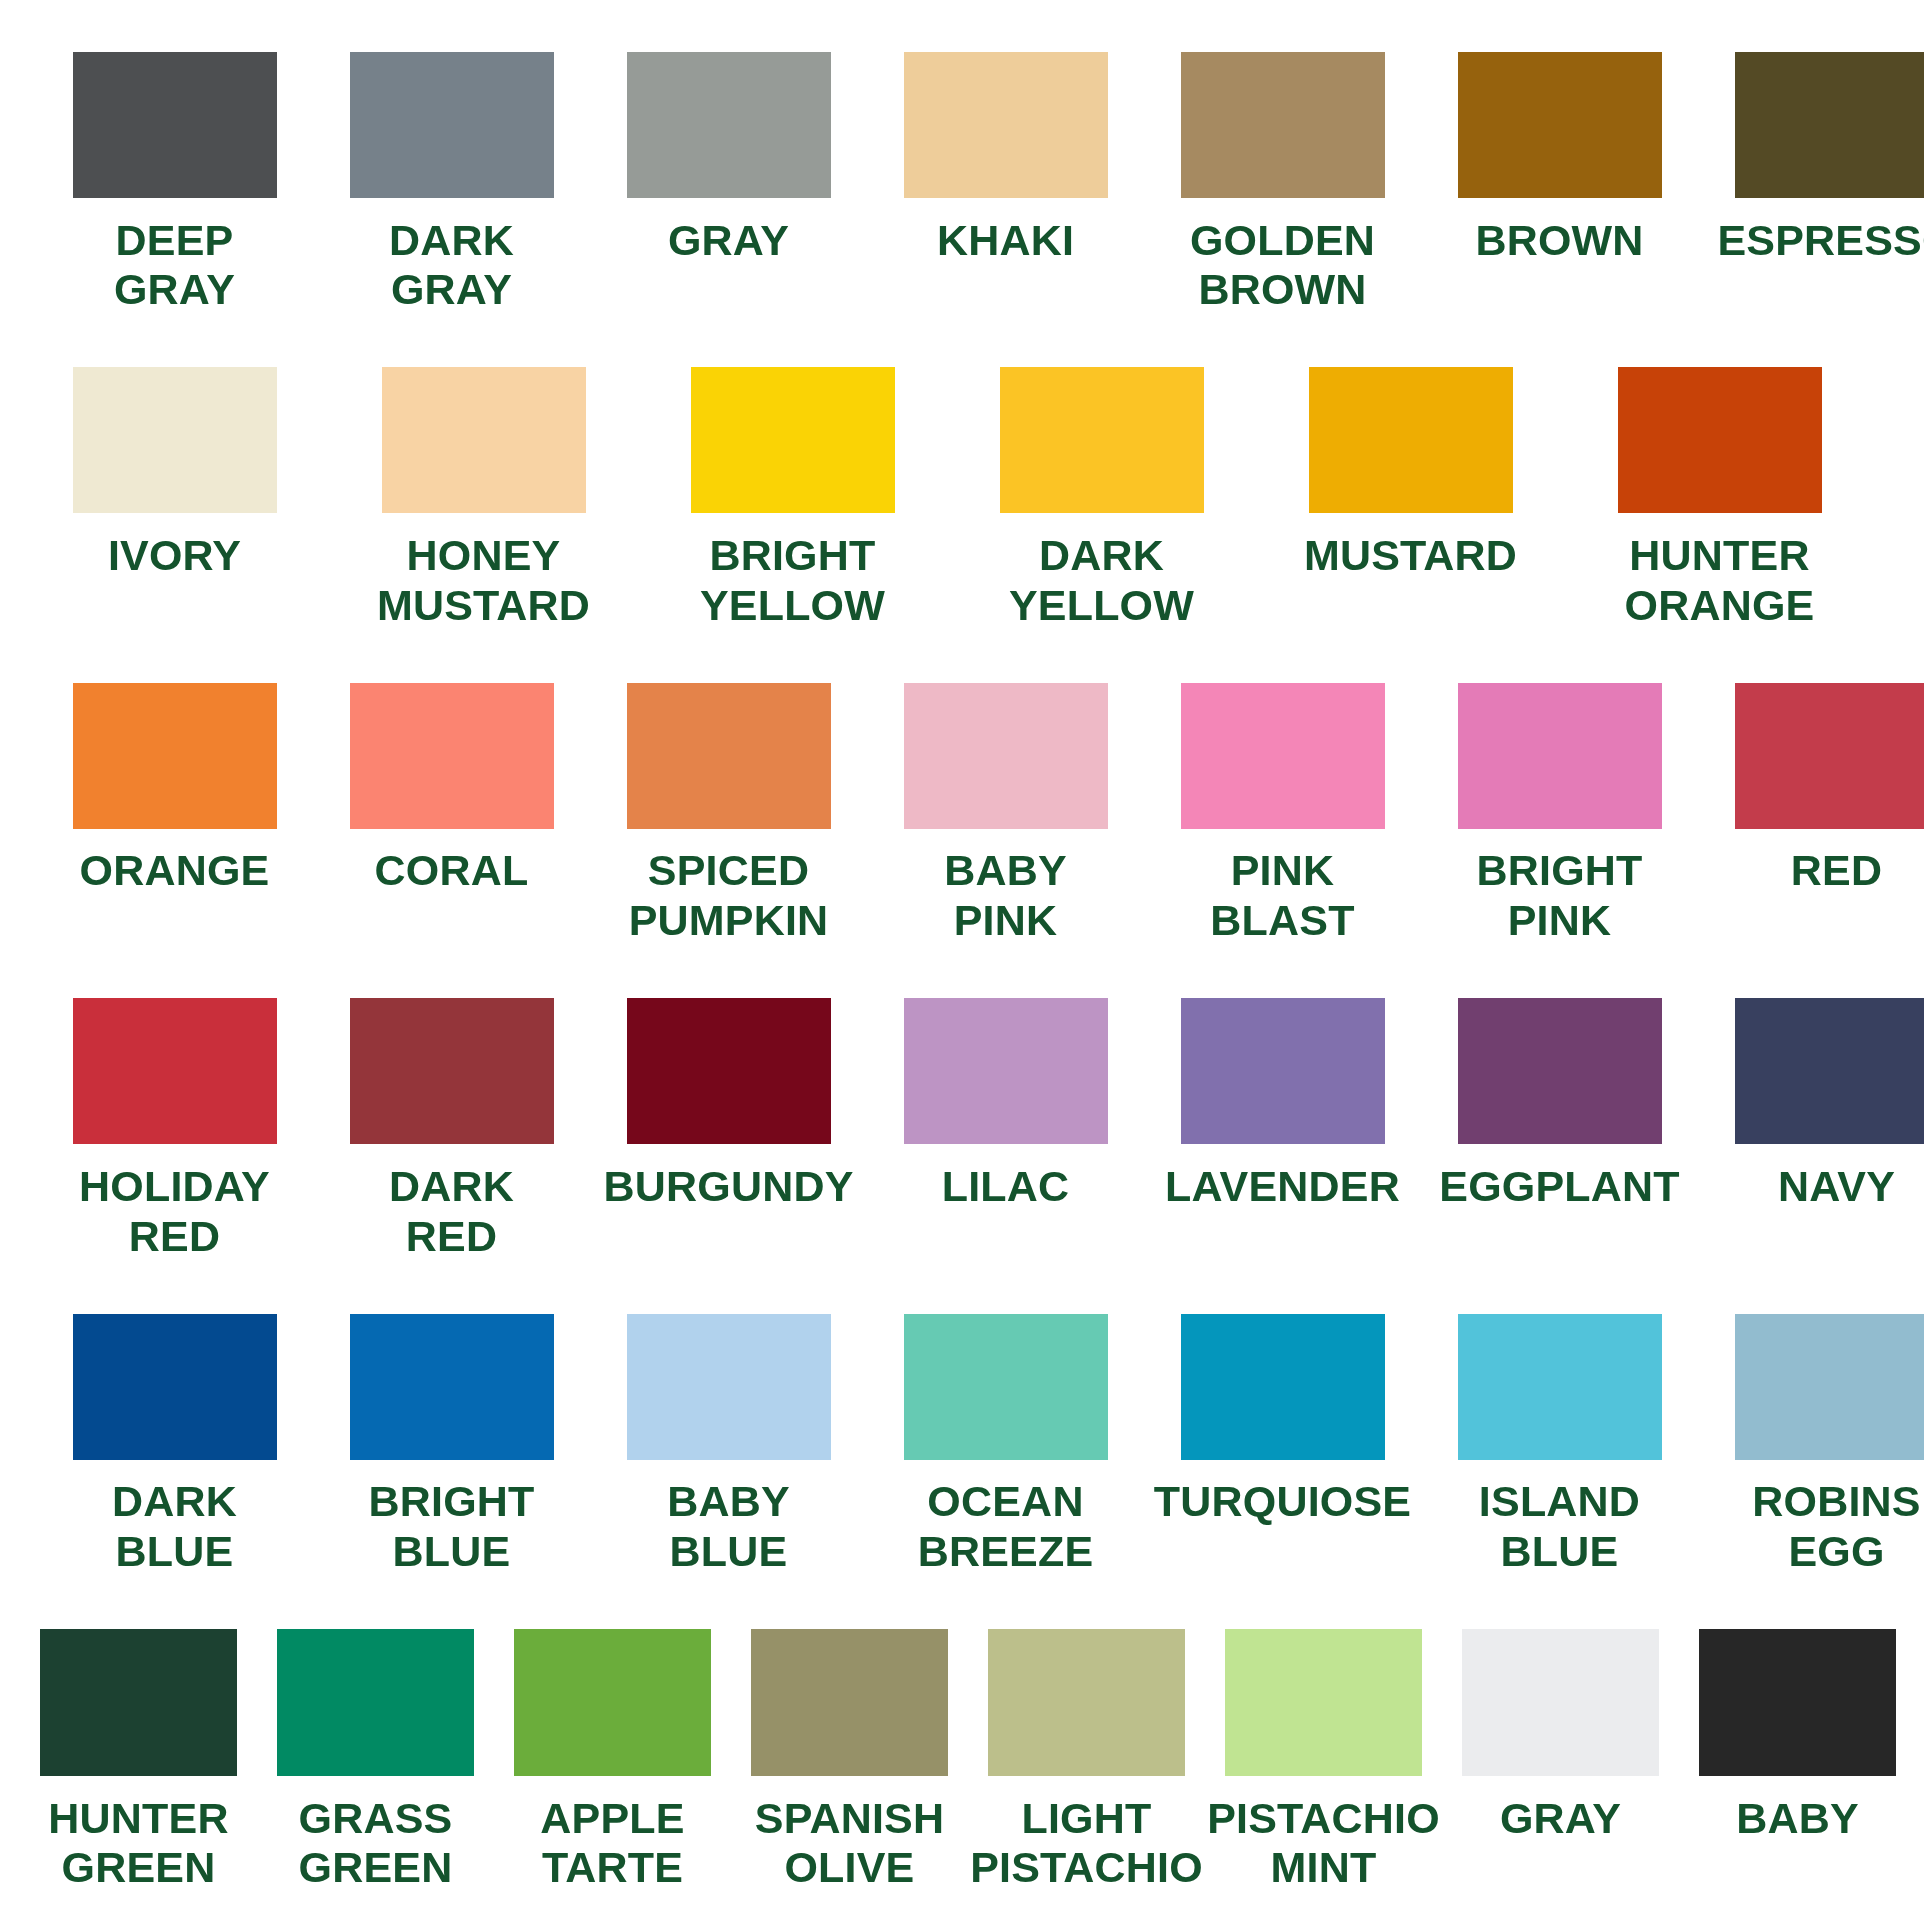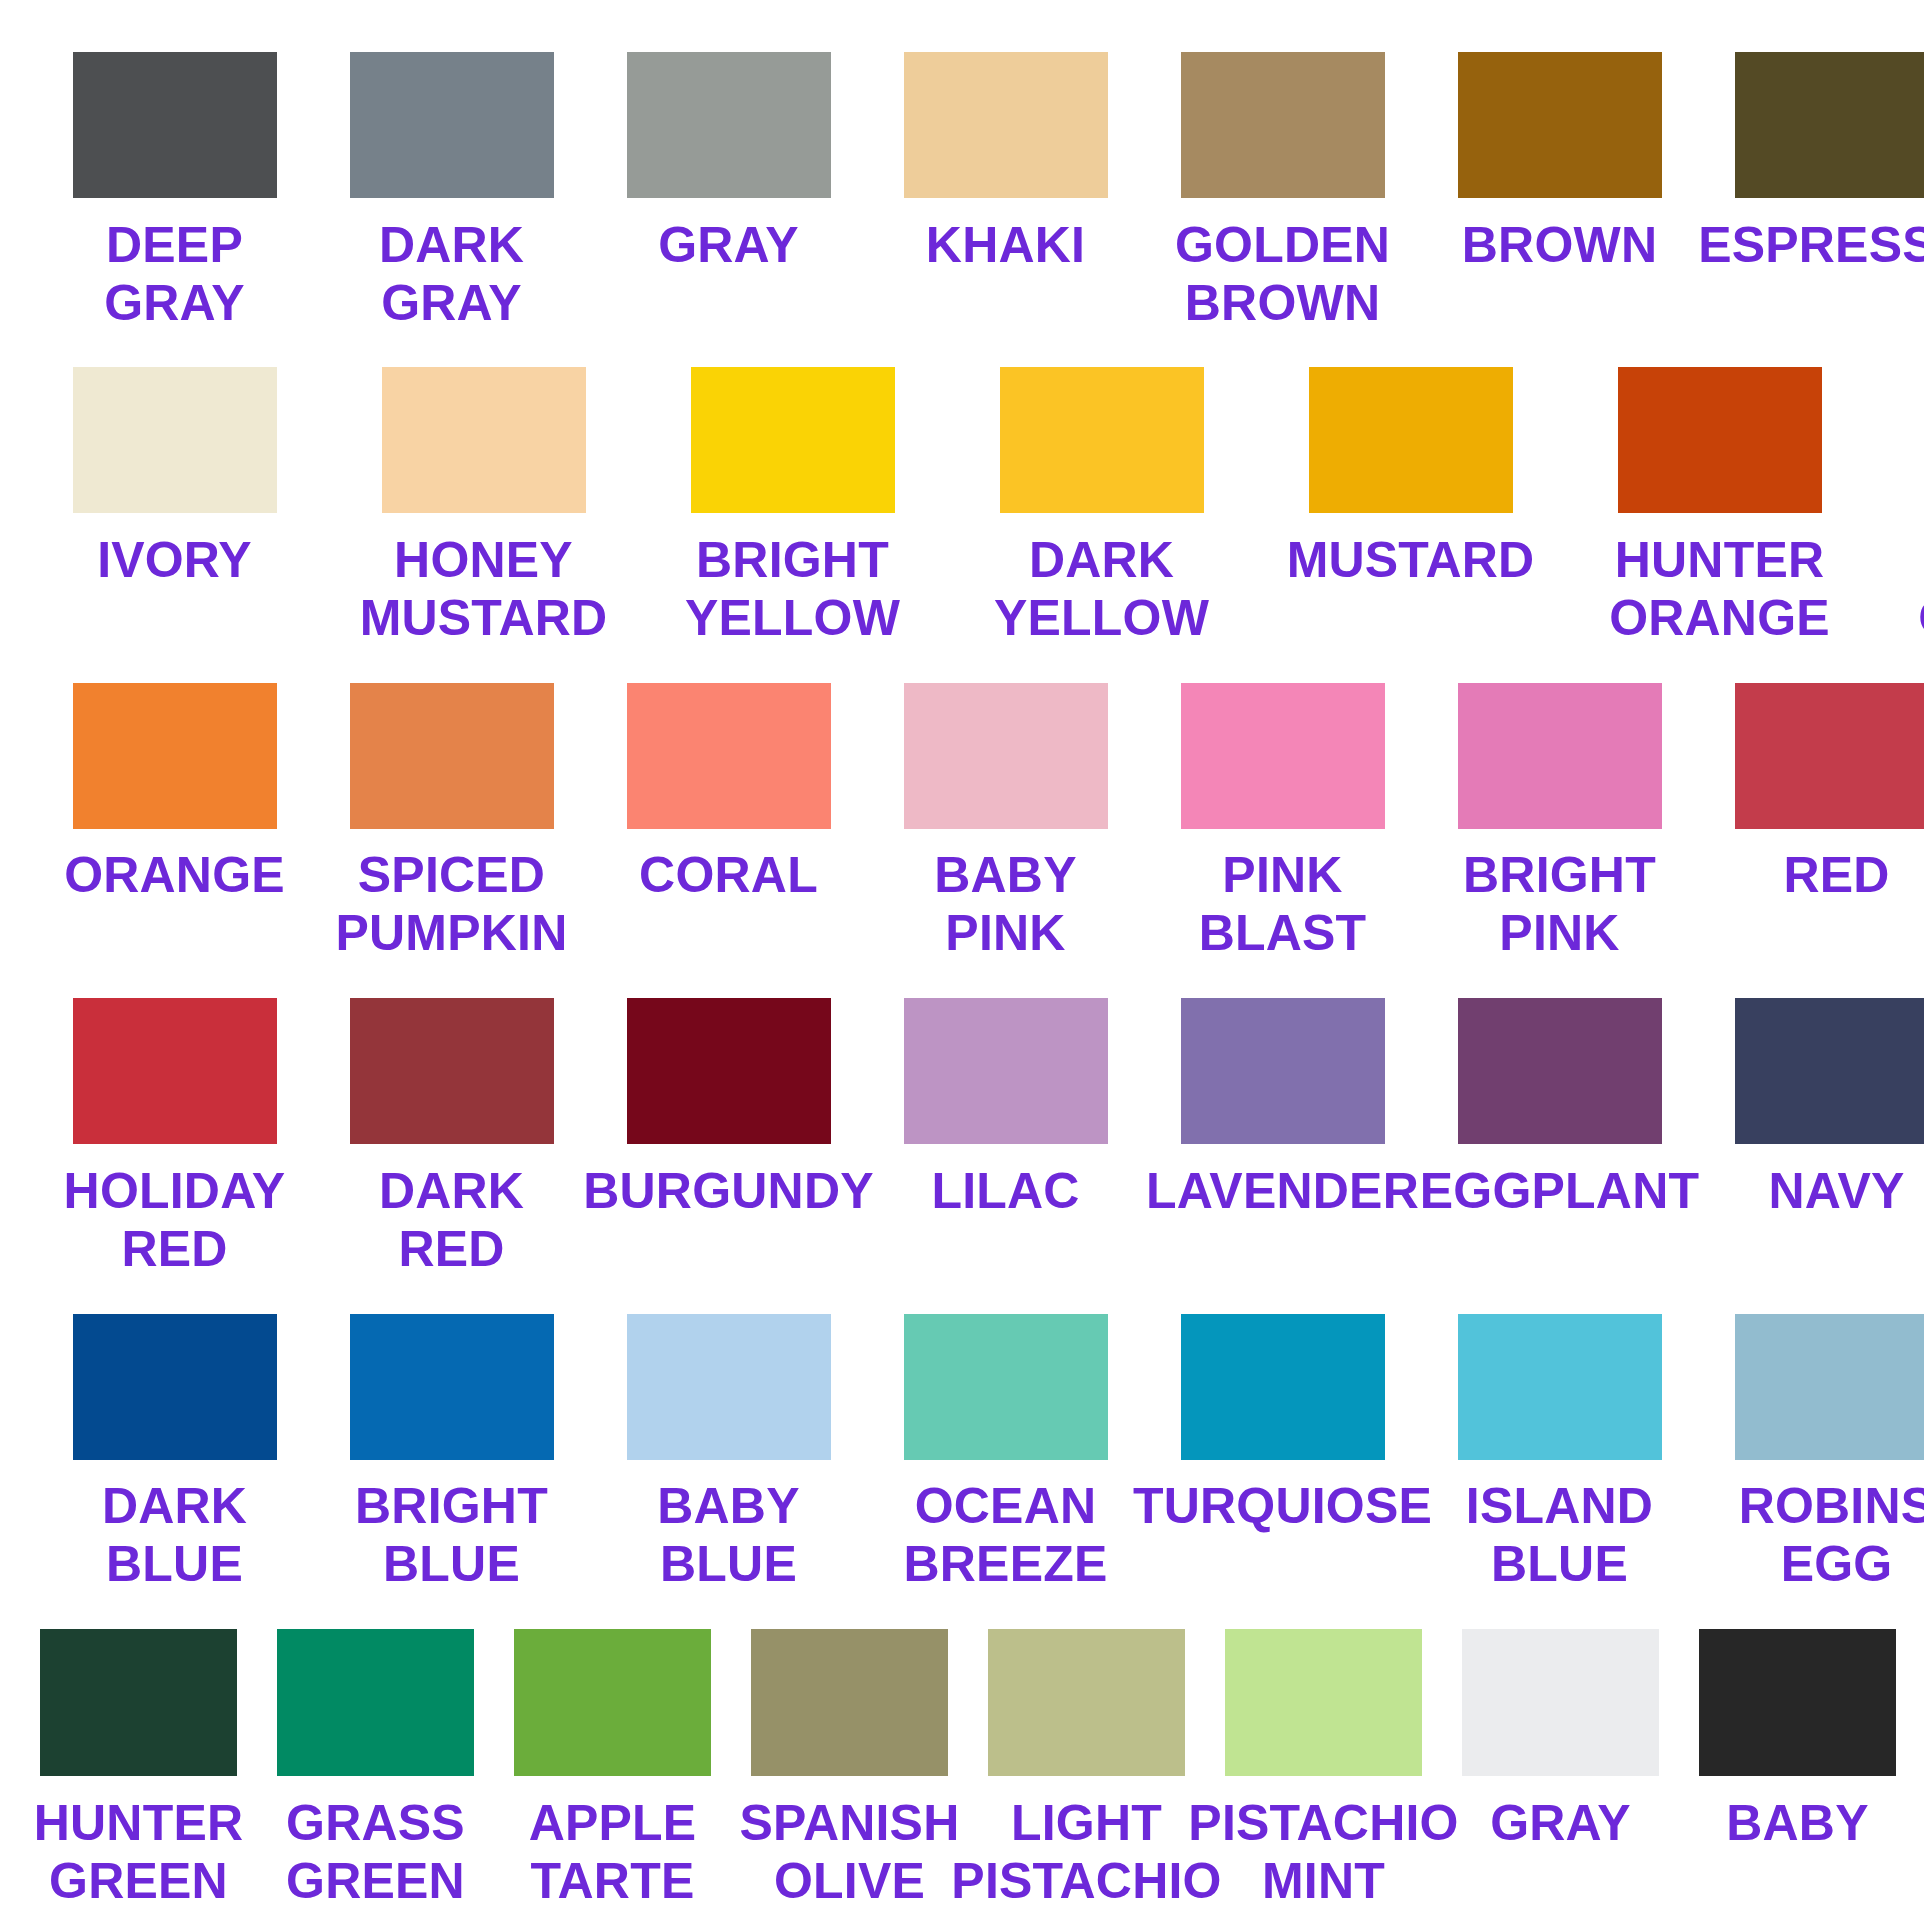--- a/index.html
+++ b/index.html
@@ -66,23 +66,23 @@
     align-items: center;
   }
 
   .swatch-chip {
     display: block;
   }
 
   .swatch-label {
     margin-top: 17.6px;
     text-align: center;
-    color: #6d28d9;
+    color: #14532d;
     font-weight: bold;
-    font-size: 50px;
+    font-size: 43px;
     line-height: 1.16;
     letter-spacing: 0.2px;
     white-space: pre-line;
     font-family: "Liberation Sans", sans-serif;
   }
 
   
   #row-1 { margin-top: 52px; }
   #row-2 { margin-top: 10.4px; gap: 32px; }
   #row-3 { margin-top: 10.4px; }
@@ -164,29 +164,29 @@
 ORANGE</div>
     </div>
   </div>
 
   <div class="swatch-row row-7" id="row-3">
     <div class="swatch-cell">
       <div class="swatch-chip" style="background-color: rgb(241, 129, 46);"></div>
       <div class="swatch-label">ORANGE</div>
     </div>
     <div class="swatch-cell">
+      <div class="swatch-chip" style="background-color: rgb(251, 132, 113);"></div>
+      <div class="swatch-label">CORAL</div>
+    </div>
+    <div class="swatch-cell">
       <div class="swatch-chip" style="background-color: rgb(228, 131, 74);"></div>
       <div class="swatch-label">SPICED
 PUMPKIN</div>
     </div>
     <div class="swatch-cell">
-      <div class="swatch-chip" style="background-color: rgb(251, 132, 113);"></div>
-      <div class="swatch-label">CORAL</div>
-    </div>
-    <div class="swatch-cell">
       <div class="swatch-chip" style="background-color: rgb(238, 185, 198);"></div>
       <div class="swatch-label">BABY
 PINK</div>
     </div>
     <div class="swatch-cell">
       <div class="swatch-chip" style="background-color: rgb(244, 134, 183);"></div>
       <div class="swatch-label">PINK
 BLAST</div>
     </div>
     <div class="swatch-cell">

